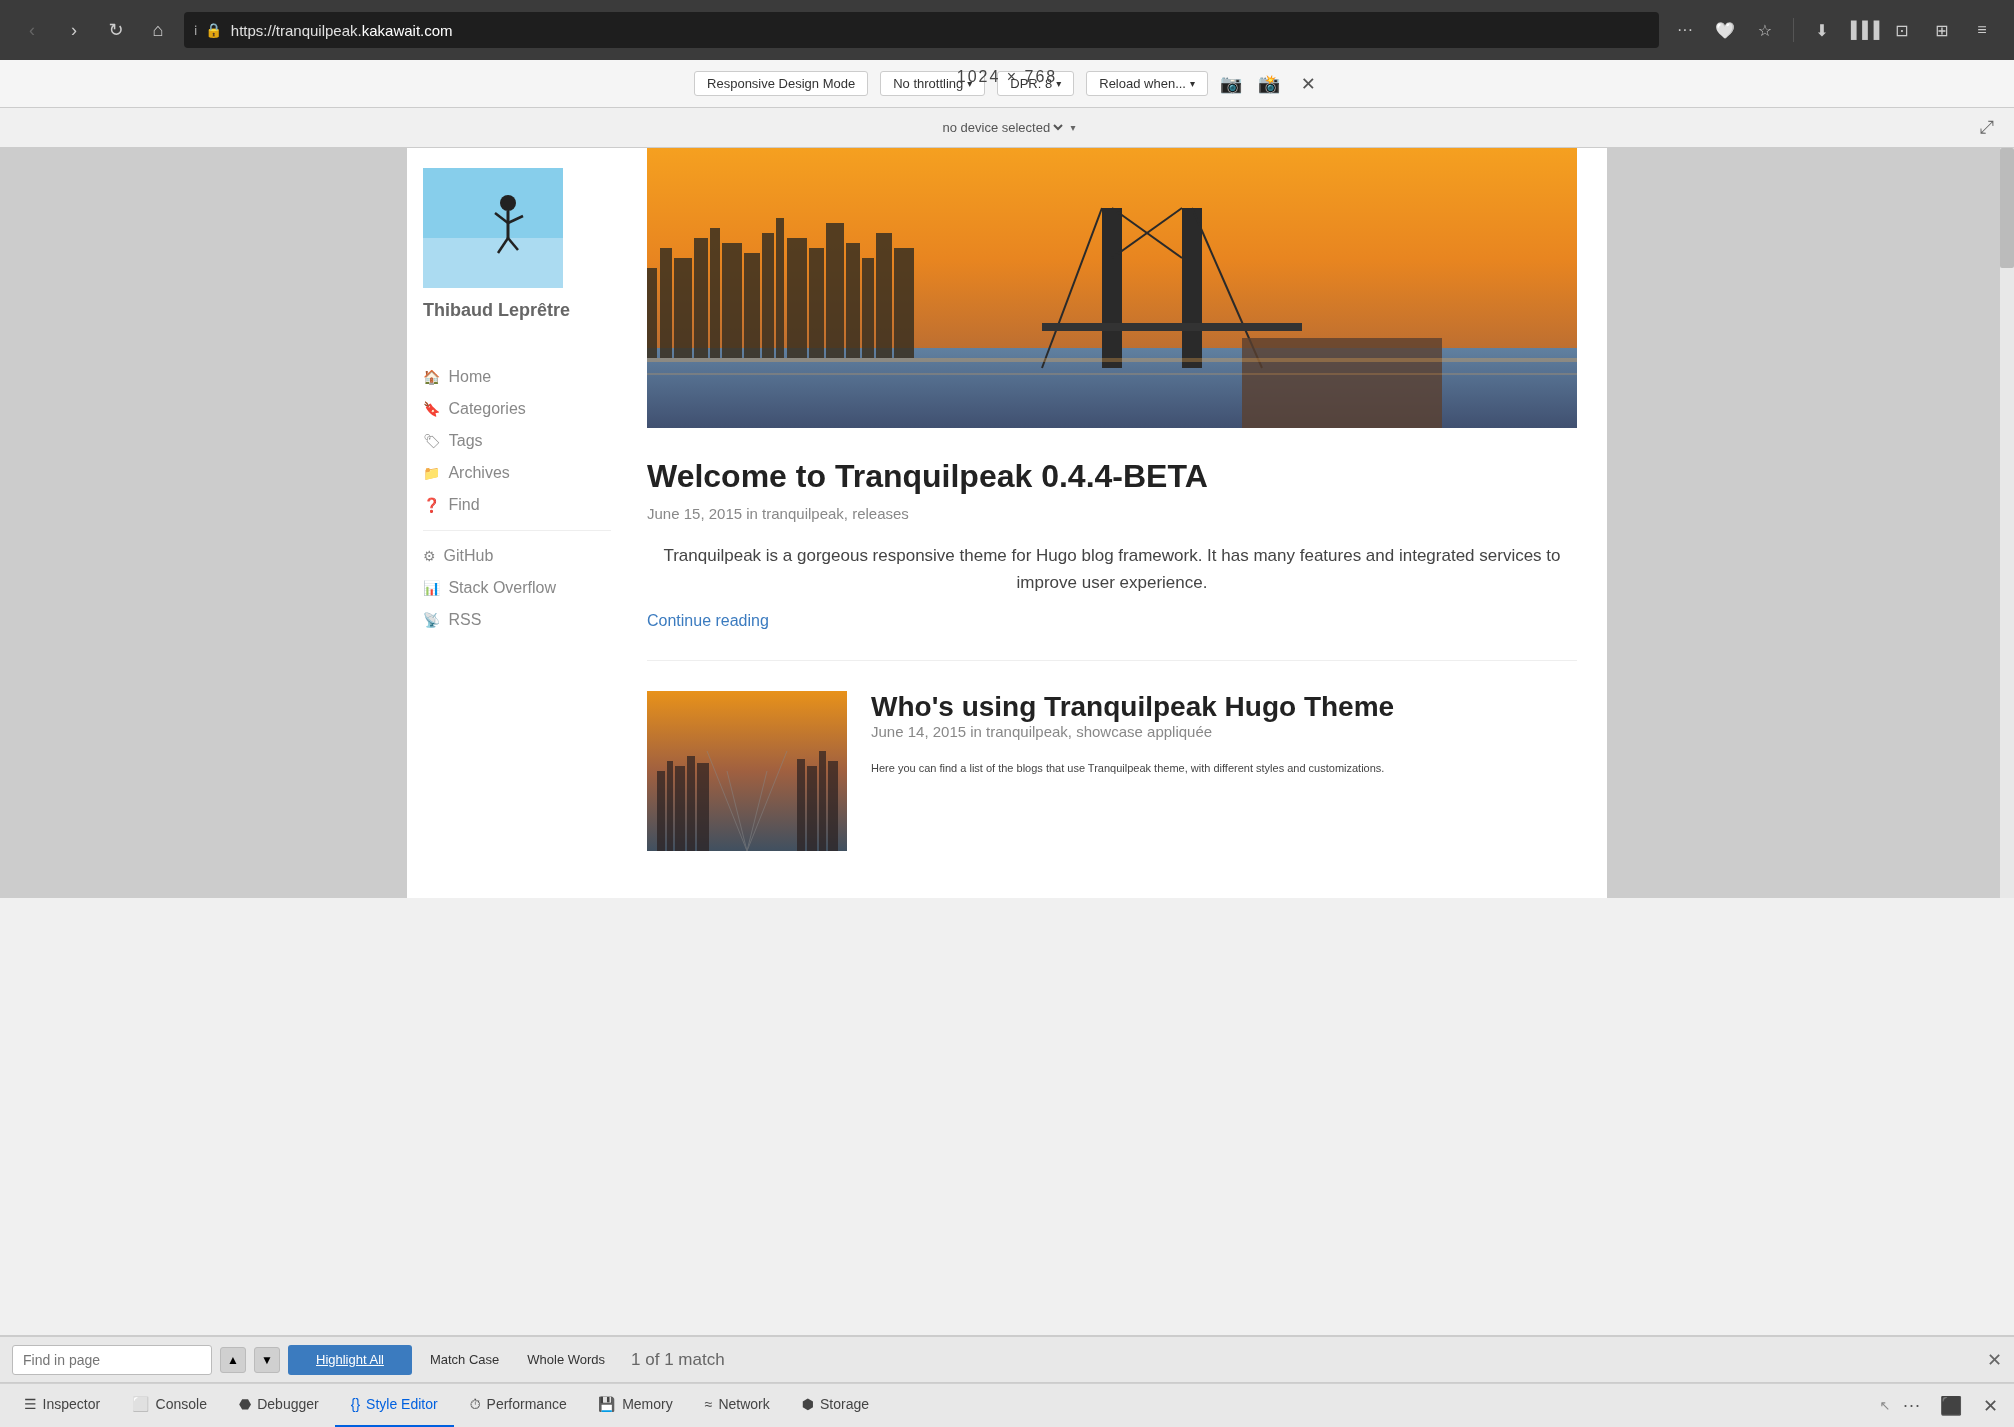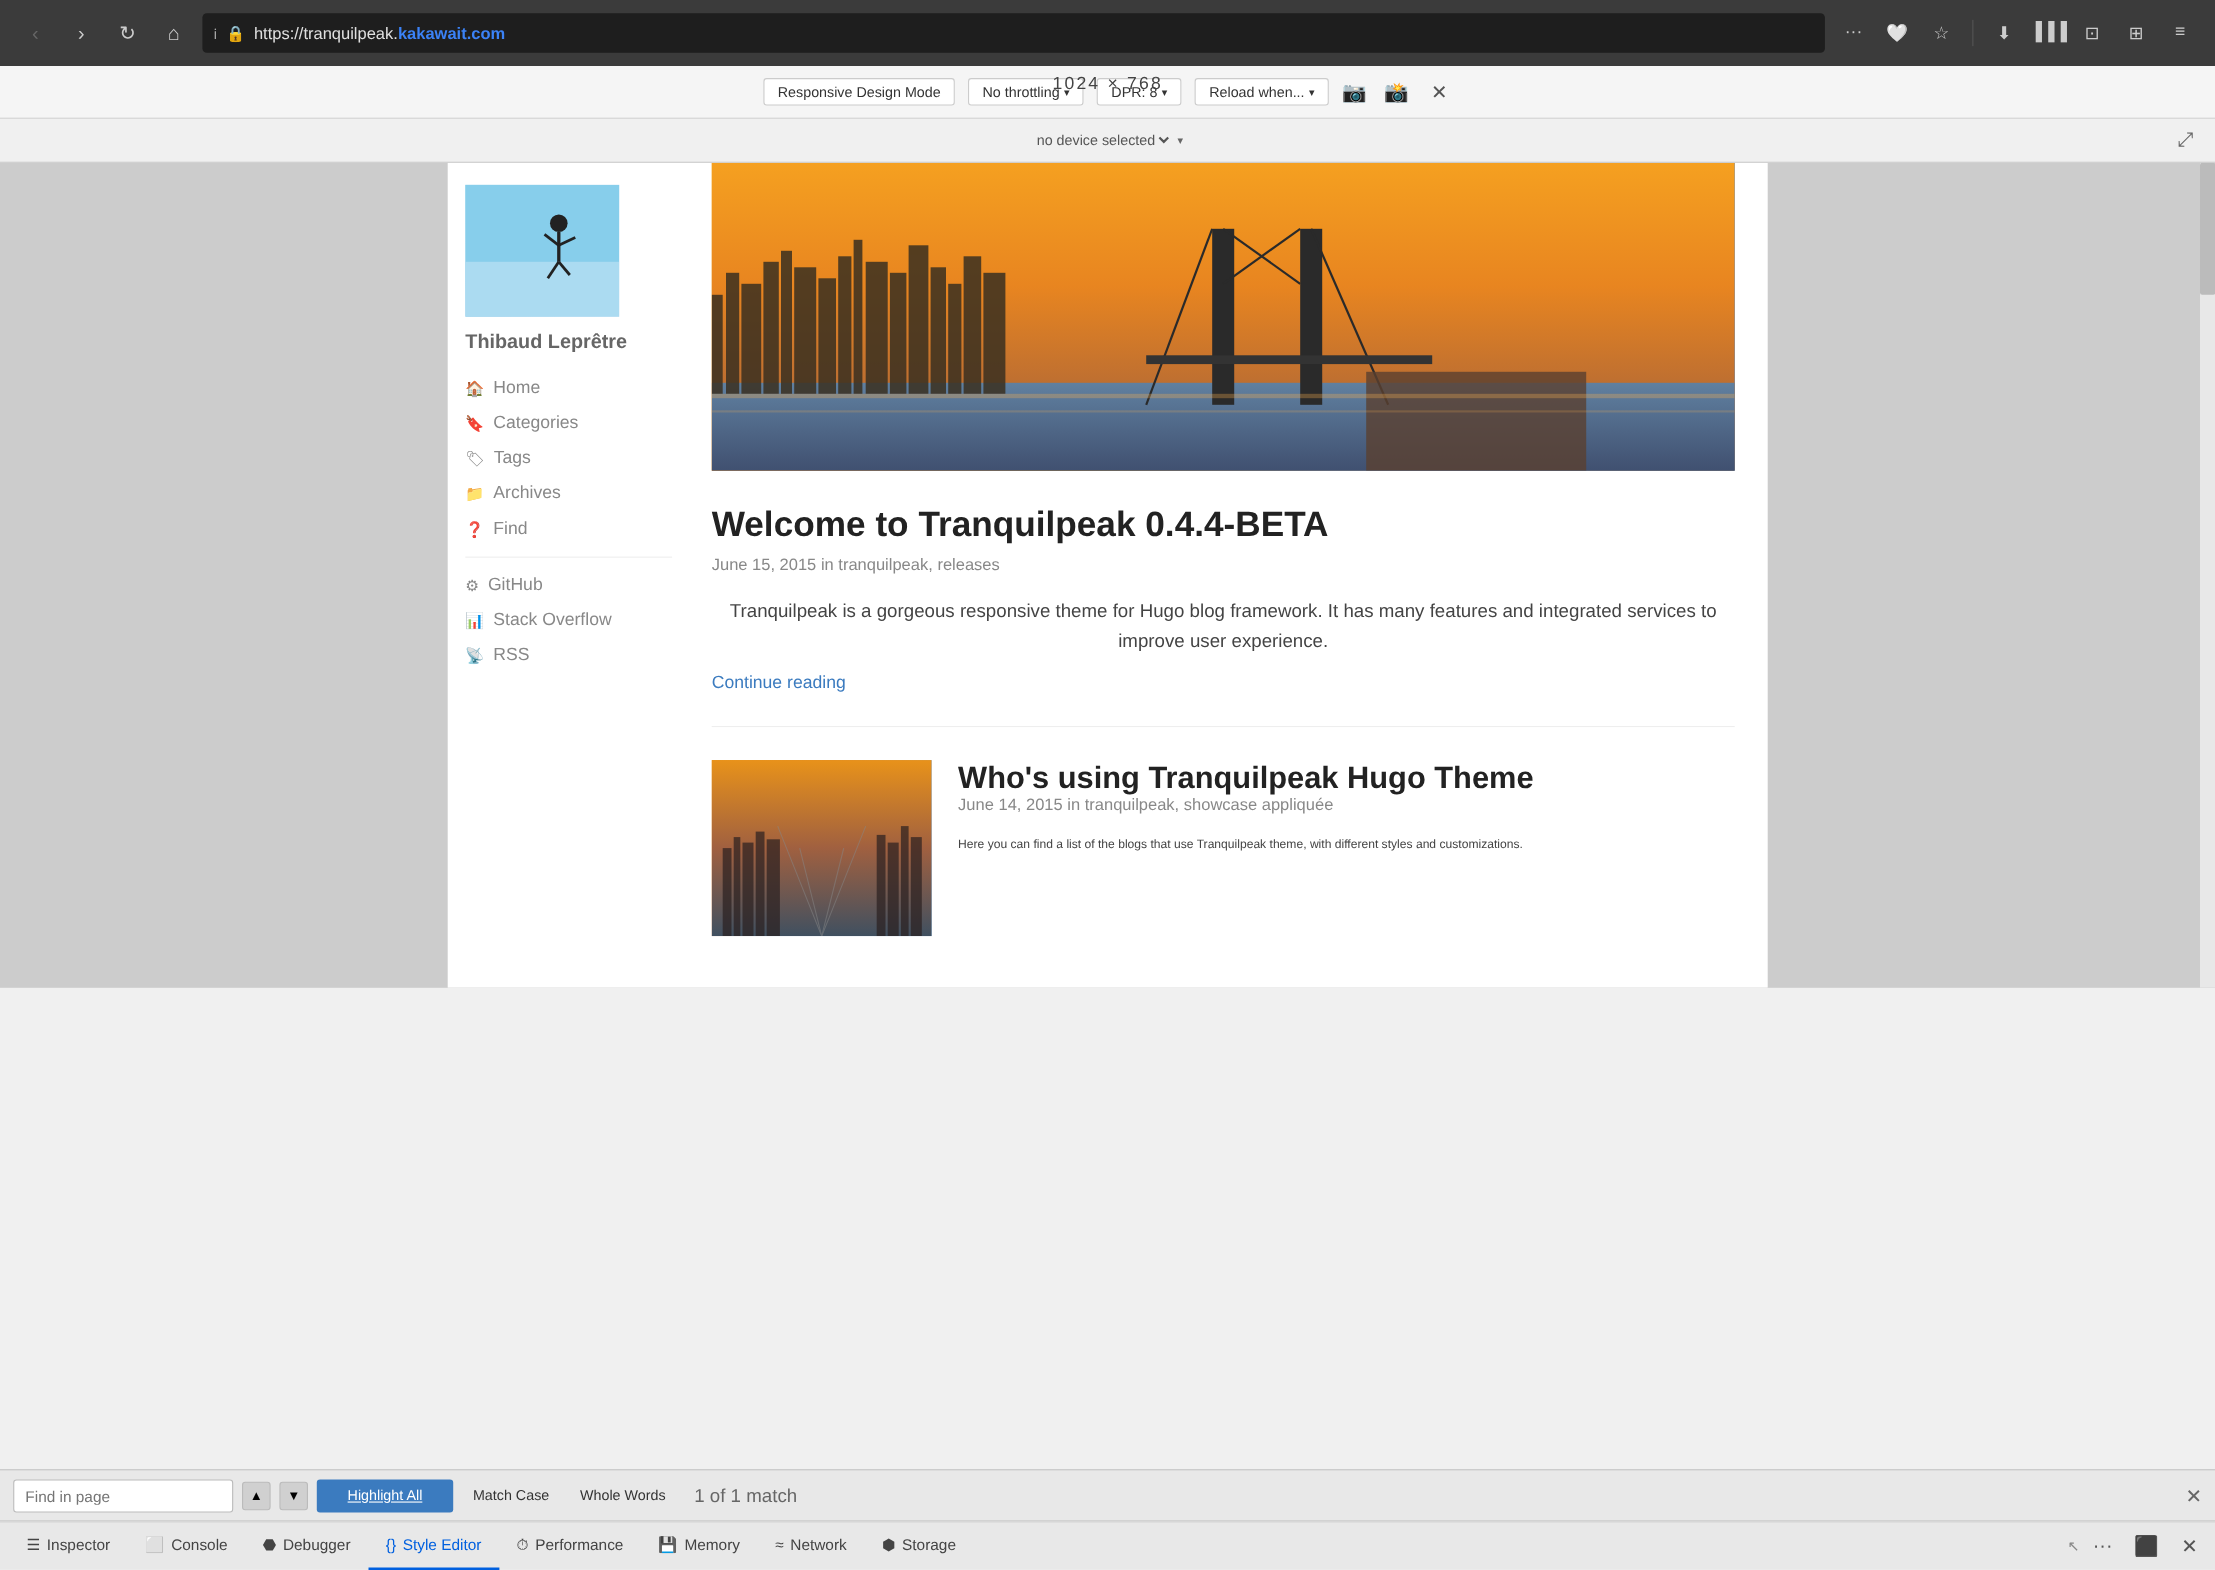--- a/index.html
+++ b/index.html
@@ -30,21 +30,21 @@
       flex: 1;
       display: flex;
       align-items: center;
       background: #1e1e1e;
       border-radius: 4px;
       height: 36px;
       padding: 0 10px;
       gap: 8px;
     }
     .address-text { color: #e0e0e0; font-size: 15px; }
-    .address-text span.domain { color: #3b82f6; font-weight: 700; }
+    .address-text span.domain { color: #ffffff; font-weight: 400; }
     .browser-actions { display: flex; gap: 8px; align-items: center; }
     .browser-action-btn {
       width: 32px; height: 32px;
       background: transparent; border: none;
       color: #ccc; font-size: 16px; cursor: pointer;
       display: flex; align-items: center; justify-content: center;
       border-radius: 4px;
     }
 
     
@@ -135,21 +135,21 @@
     
     .site-sidebar {
       width: 220px;
       padding: 20px 16px;
       flex-shrink: 0;
     }
     .sidebar-author {
       font-size: 18px;
       font-weight: bold;
       color: #666;
-      margin-bottom: 22px;
+      margin-bottom: 46px;
       line-height: 1.2;
     }
     .sidebar-nav { list-style: none; }
     .sidebar-nav li {
       margin-bottom: 14px;
     }
     .sidebar-nav li a {
       color: #888;
       text-decoration: none;
       font-size: 16px;

